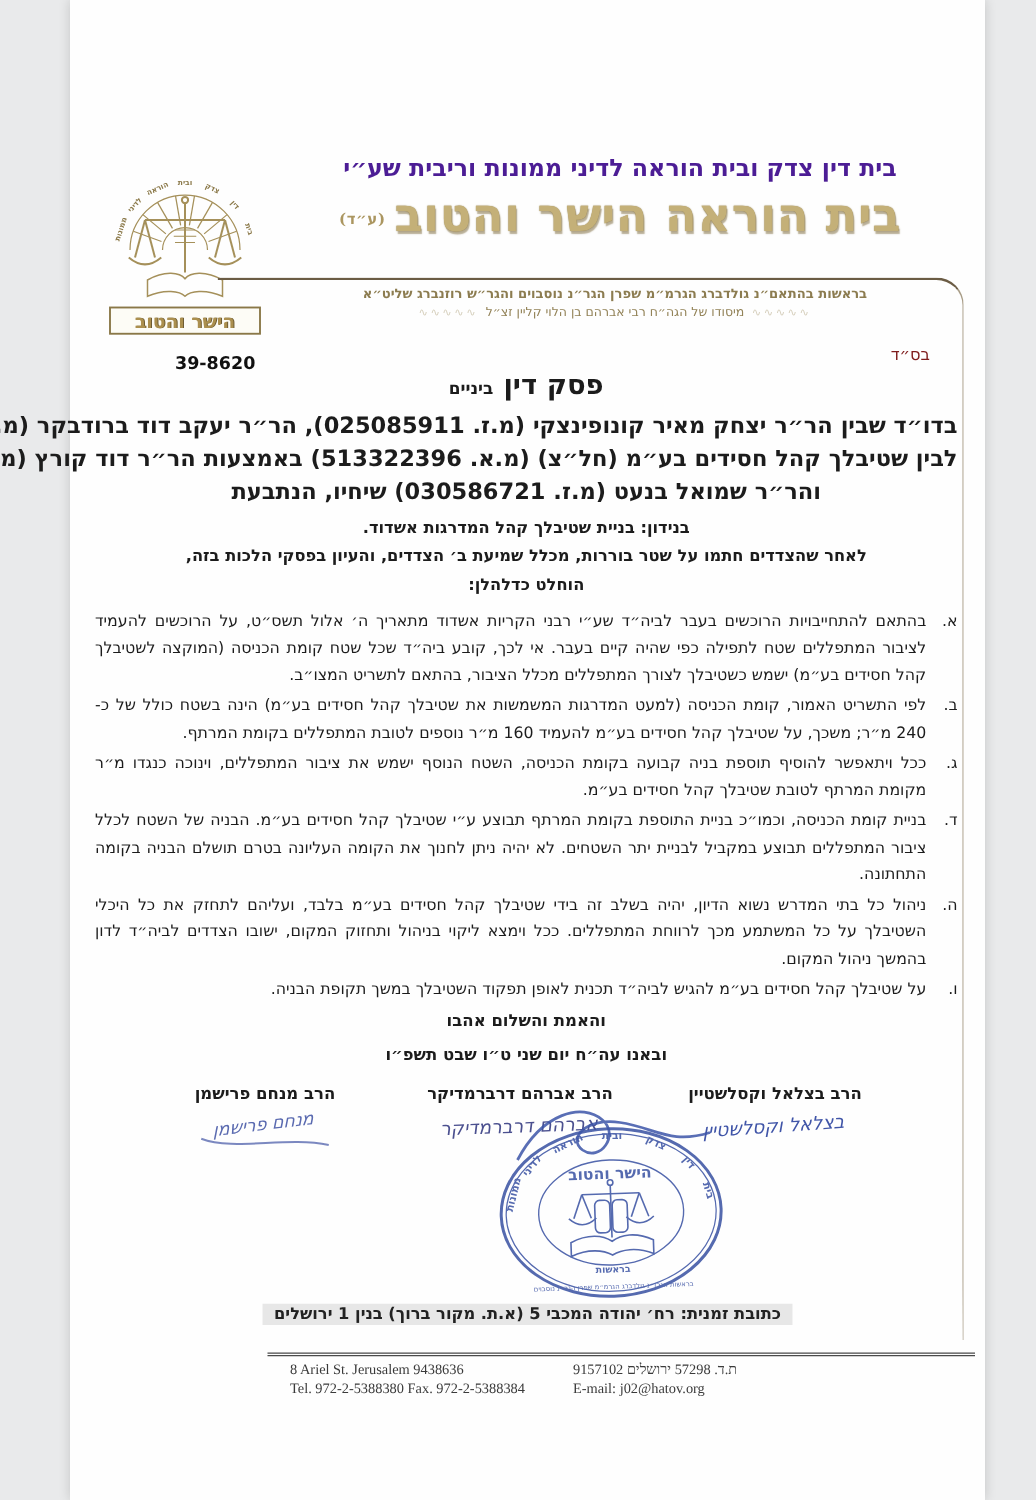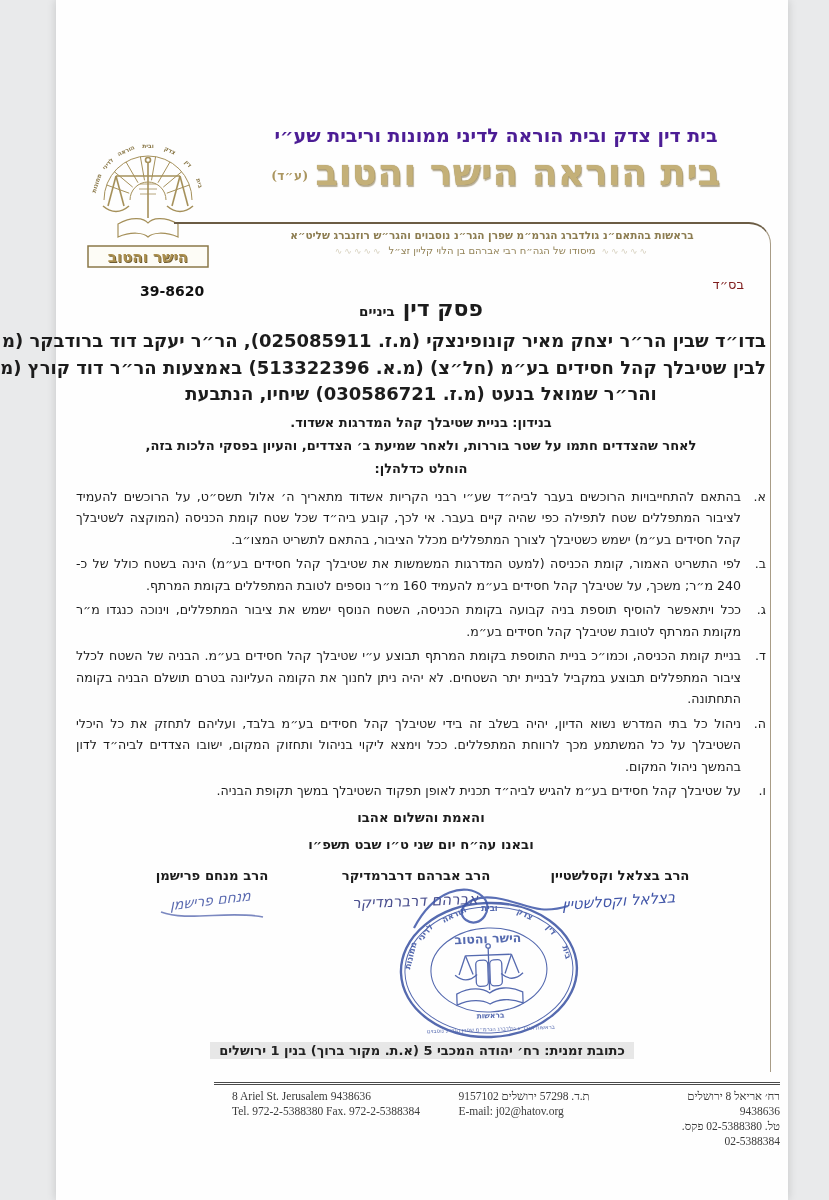--- a/index.html
+++ b/index.html
@@ -143,21 +143,21 @@
   <div class="content">
     <div class="doc-title">
       <span class="main">פסק דין</span><span class="sub">ביניים</span>
     </div>
 
     <div class="party">בדו״ד שבין הר״ר יצחק מאיר קונופינצקי (מ.ז. 025085911), הר״ר יעקב דוד ברודבקר (מ.ז. 23097389) שיחיו, התובעים</div>
     <div class="party">לבין שטיבלך קהל חסידים בע״מ (חל״צ) (מ.א. 513322396) באמצעות הר״ר דוד קורץ (מ.ז. 302673561)</div>
     <div class="party">והר״ר שמואל בנעט (מ.ז. 030586721) שיחיו, הנתבעת</div>
 
     <div class="centerline mt3">בנידון: בניית שטיבלך קהל המדרגות אשדוד.</div>
-    <div class="centerline">לאחר שהצדדים חתמו על שטר בוררות, ולאחר שמיעת ב׳ הצדדים, והעיון בפסקי הלכות בזה,</div>
+    <div class="centerline">לאחר שהצדדים חתמו על שטר בוררות, מכלל שמיעת ב׳ הצדדים, והעיון בפסקי הלכות בזה,</div>
     <div class="centerline">הוחלט כדלהלן:</div>
 
     <div class="rulings">
       <div class="ruling">
         <span class="letter">א.</span>
         <span class="rtext">בהתאם להתחייבויות הרוכשים בעבר לביה״ד שע״י רבני הקריות אשדוד מתאריך ה׳ אלול תשס״ט, על הרוכשים להעמיד לציבור המתפללים שטח לתפילה כפי שהיה קיים בעבר. אי לכך, קובע ביה״ד שכל שטח קומת הכניסה (המוקצה לשטיבלך קהל חסידים בע״מ) ישמש כשטיבלך לצורך המתפללים מכלל הציבור, בהתאם לתשריט המצו״ב.</span>
       </div>
       <div class="ruling">
         <span class="letter">ב.</span>
         <span class="rtext">לפי התשריט האמור, קומת הכניסה (למעט המדרגות המשמשות את שטיבלך קהל חסידים בע״מ) הינה בשטח כולל של כ- 240 מ״ר; משכך, על שטיבלך קהל חסידים בע״מ להעמיד 160 מ״ר נוספים לטובת המתפללים בקומת המרתף.</span>
@@ -245,19 +245,15 @@
 
   <div class="footer">
     <div class="f-en">
       <div>8 Ariel St. Jerusalem 9438636</div>
       <div>Tel. 972-2-5388380  Fax. 972-2-5388384</div>
     </div>
     <div class="f-po">
       <div class="rtl">ת.ד. 57298 ירושלים 9157102</div>
       <div>E-mail: j02@hatov.org</div>
     </div>
-    <div class="f-he">
-      <div>רח׳ אריאל 8 ירושלים 9438636</div>
-      <div>טל. 02-5388380 פקס. 02-5388384</div>
-    </div>
   </div>
 
 </div>
 
 </body></html>

